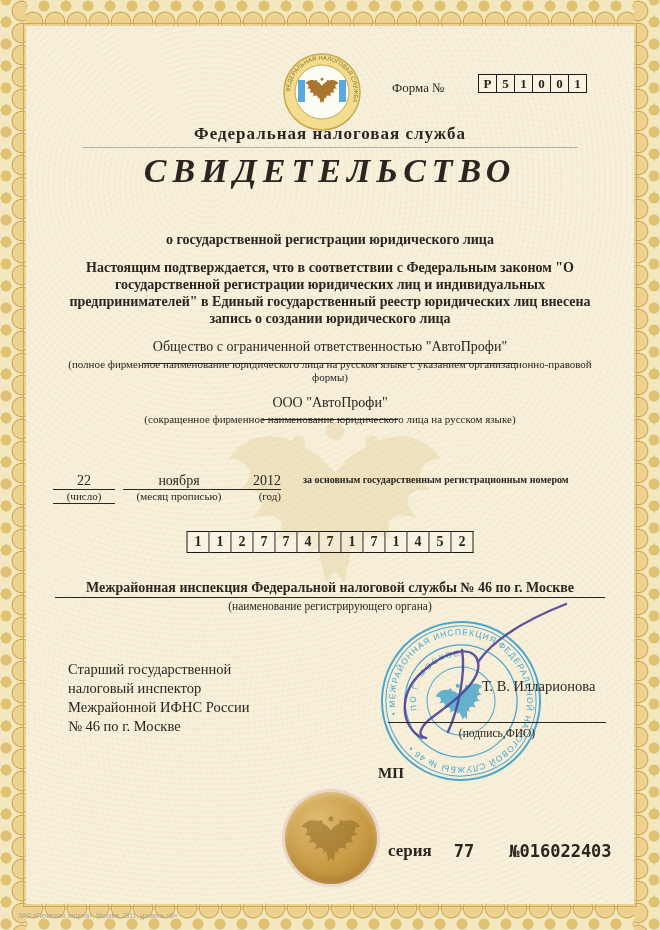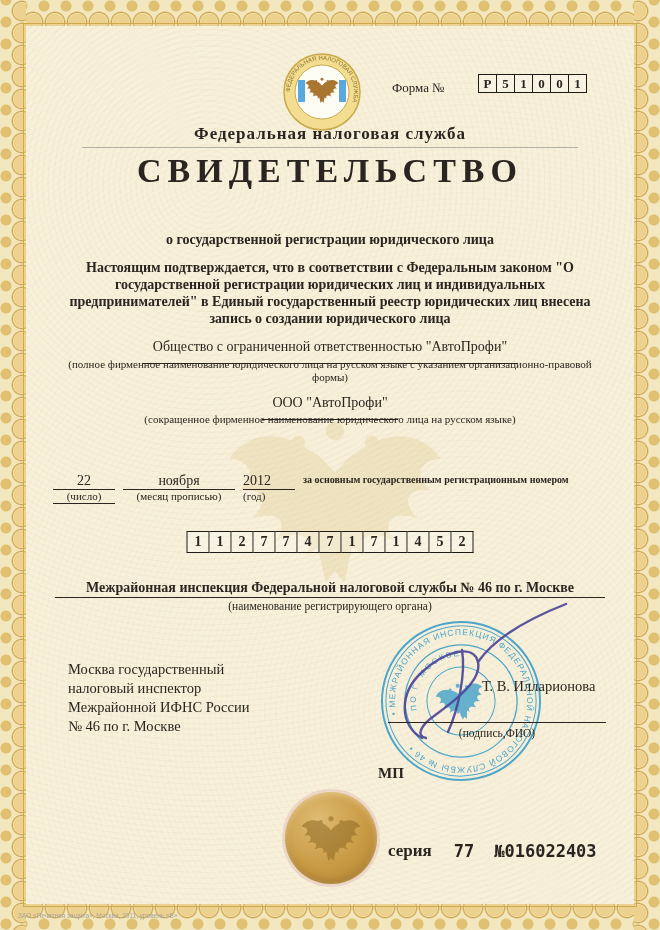--- a/index.html
+++ b/index.html
@@ -105,21 +105,21 @@
     <div class="cell formcell">Р</div>
     <div class="cell formcell">5</div>
     <div class="cell formcell">1</div>
     <div class="cell formcell">0</div>
     <div class="cell formcell">0</div>
     <div class="cell formcell">1</div>
   </div>
 
   <div class="abs center b serif17" style="top:124px; letter-spacing:1px;">Федеральная налоговая служба</div>
   <div class="abs" style="left:82px; right:82px; top:147px; height:1px; background:#8d8d8d; opacity:.65;"></div>
-  <div class="abs center b" style="top:152px; font-size:34px; letter-spacing:6px;">СВИДЕТЕЛЬСТВО</div>
+  <div class="abs center b" style="top:152px; font-size:34px; letter-spacing:6px;font-style:italic;">СВИДЕТЕЛЬСТВО</div>
   <div class="abs center b" style="top:232px; font-size:14px;">о государственной регистрации юридического лица</div>
 
   <div class="abs b" style="left:50px; width:560px; top:259px; font-size:14px; line-height:1.22; text-align:center;">Настоящим подтверждается, что в соответствии с Федеральным законом "О государственной регистрации юридических лиц и индивидуальных предпринимателей" в Единый государственный реестр юридических лиц внесена запись о создании юридического лица</div>
 
   <div class="abs center" style="top:339px; font-size:14px;">
     <span class="u">Общество с ограниченной ответственностью "АвтоПрофи"</span>
   </div>
   <div class="abs center note" style="top:358px; left:52px; right:52px;">(полное фирменное наименование юридического лица на русском языке с указанием организационно-правовой формы)</div>
   <div class="abs center" style="top:395px; font-size:14px;">
     <span class="u">ООО "АвтоПрофи"</span>
@@ -127,21 +127,21 @@
   <div class="abs center note" style="top:413px;">(сокращенное фирменное наименование юридического лица  на русском языке)</div>
 
   <div class="abs" style="left:53px; top:473px; width:62px; text-align:center;">
     <div style="border-bottom:1px solid #2a2520; font-size:14px;">22</div>
     <div class="note" style="border-bottom:1px solid #2a2520;">(число)</div>
   </div>
   <div class="abs" style="left:123px; top:473px; width:112px; text-align:center;">
     <div style="border-bottom:1px solid #2a2520; font-size:14px;">ноября</div>
     <div class="note">(месяц прописью)</div>
   </div>
-  <div class="abs" style="left:243px; top:473px; width:52px; text-align:left;">
+  <div class="abs" style="left:229px; top:473px; width:52px; text-align:right;">
     <div style="border-bottom:1px solid #2a2520; font-size:14px;">2012</div>
     <div class="note">(год)</div>
   </div>
   <div class="abs b" style="left:303px; top:474px; font-size:10px; white-space:nowrap;">за основным государственным регистрационным номером</div>
 
   <div class="abs cellrow" style="left:50%; transform:translateX(-50%); top:531px;">
     <div class="cell">1</div>
     <div class="cell">1</div>
     <div class="cell">2</div>
     <div class="cell">7</div>
@@ -153,21 +153,21 @@
     <div class="cell">1</div>
     <div class="cell">4</div>
     <div class="cell">5</div>
     <div class="cell">2</div>
   </div>
 
   <div class="abs" style="left:55px; right:55px; top:580px; text-align:center; font-size:14px; border-bottom:1.2px solid #2a2520; padding-bottom:1px;font-weight:bold;">Межрайонная инспекция Федеральной налоговой службы № 46 по г. Москве</div>
   <div class="abs center" style="top:600px; font-size:11.5px;">(наименование регистрирующего органа)</div>
 
   <div class="abs" style="left:68px; top:660px; font-size:14.5px; line-height:19px;">
-    <div>Москва государственный</div>
+    <div>Старший государственной</div>
     <div>налоговый инспектор</div>
     <div>Межрайонной ИФНС России</div>
     <div>№ 46 по г. Москве</div>
   </div>
 
   <svg class="abs stamp-rot" style="left:378px; top:618px;" width="166" height="166" viewBox="0 0 166 166" opacity="0.9">
     <g fill="none" stroke="#3a9ec9">
       <circle cx="83" cy="83" r="79" stroke-width="2"></circle>
       <circle cx="83" cy="83" r="75" stroke-width="1"></circle>
       <circle cx="83" cy="83" r="56" stroke-width="1.3"></circle>
@@ -201,18 +201,18 @@
 
   <div class="abs goldseal" style="left:285px; top:792px;">
     <svg width="64" height="64" viewBox="0 0 100 100">
         <use href="#eagle" fill="#8f6a24" opacity="0.55"></use>
       </svg>
   </div>
 
   <div class="abs" style="left:388px; top:841px; display:flex; align-items:flex-end;">
     <span class="b" style="font-size:17px;">серия</span>
     <span class="b mono" style="font-size:17px; margin-left:22px;">77</span>
-    <span class="b mono" style="font-size:17px; margin-left:20px;">№016022403</span>
+    <span class="b mono" style="font-size:17px; margin-left:35px;">№016022403</span>
   </div>
 
   <div class="abs" style="left:18px; top:912px; font-size:6.5px; color:#a9a298; font-family:'Liberation Sans',sans-serif;">ЗАО «Печатная защита», Москва, 2011, уровень «Б»</div>
 
 </div>
 
 </body></html>

